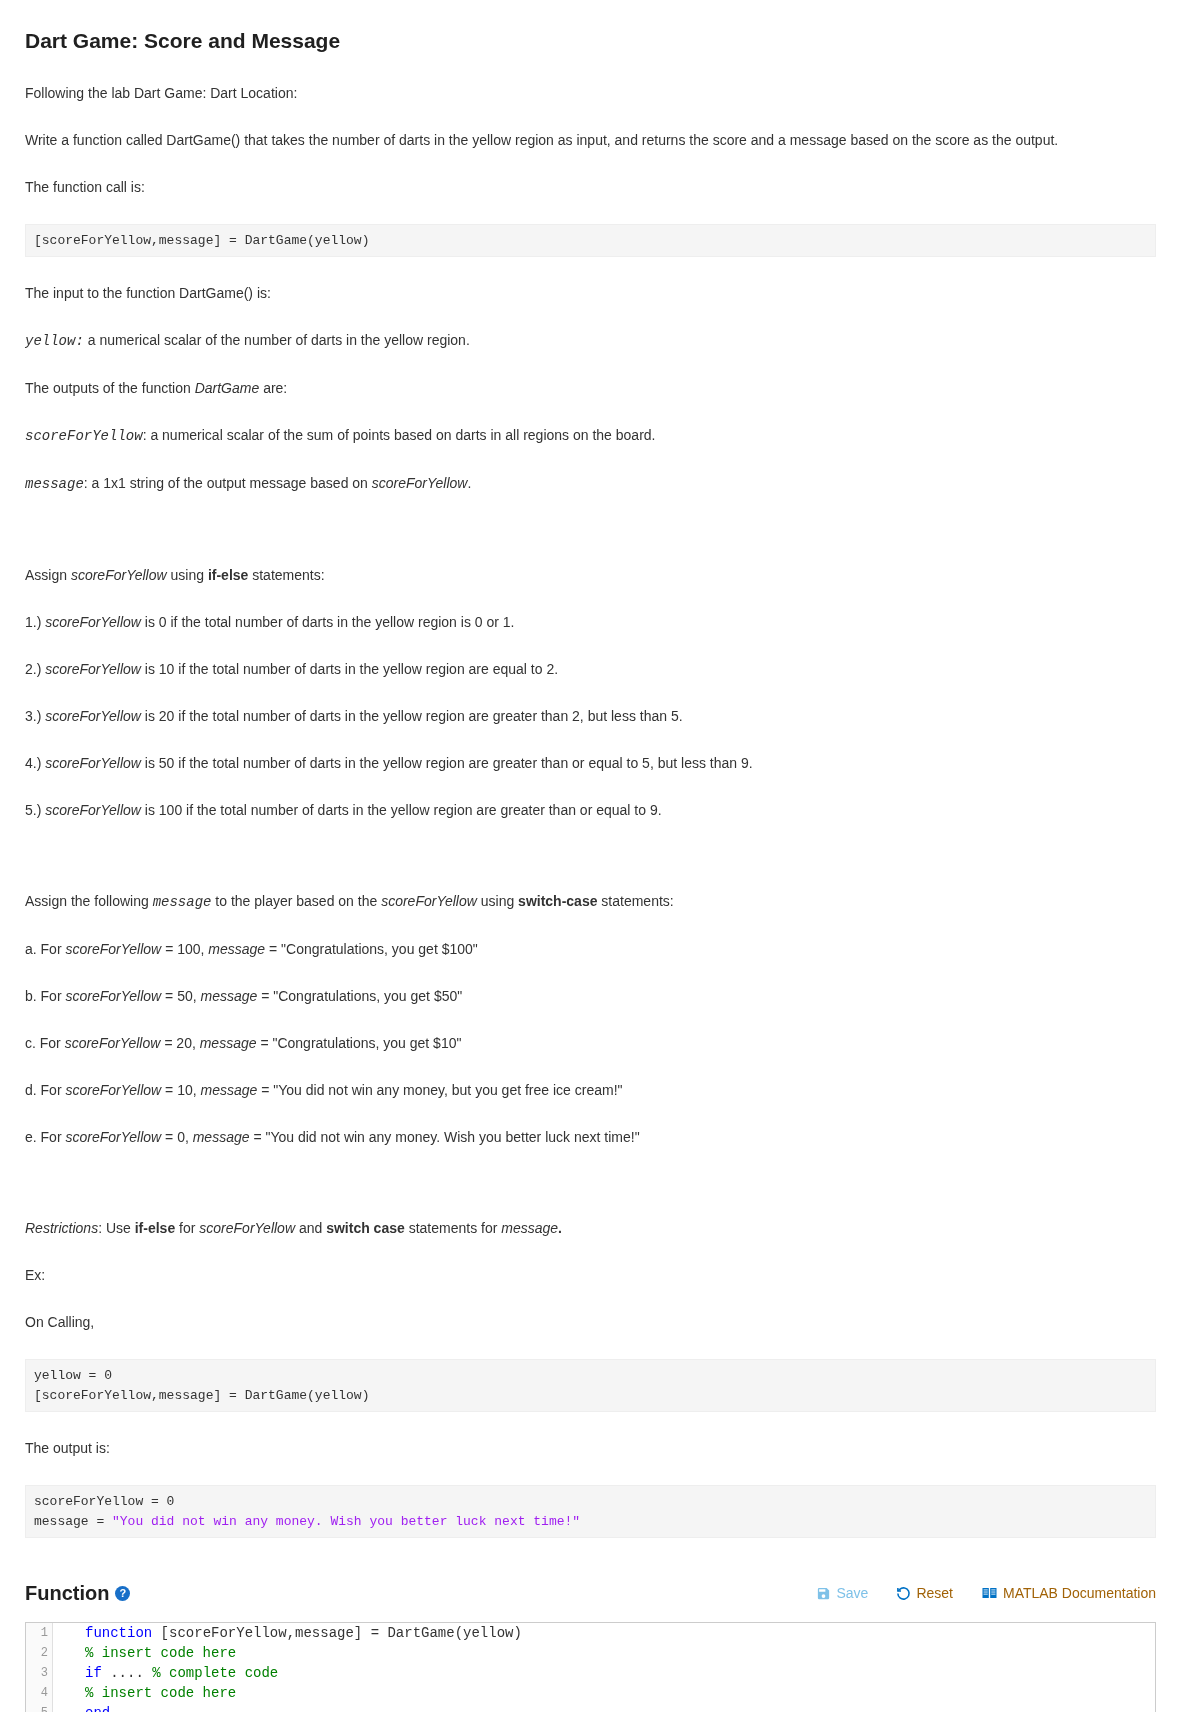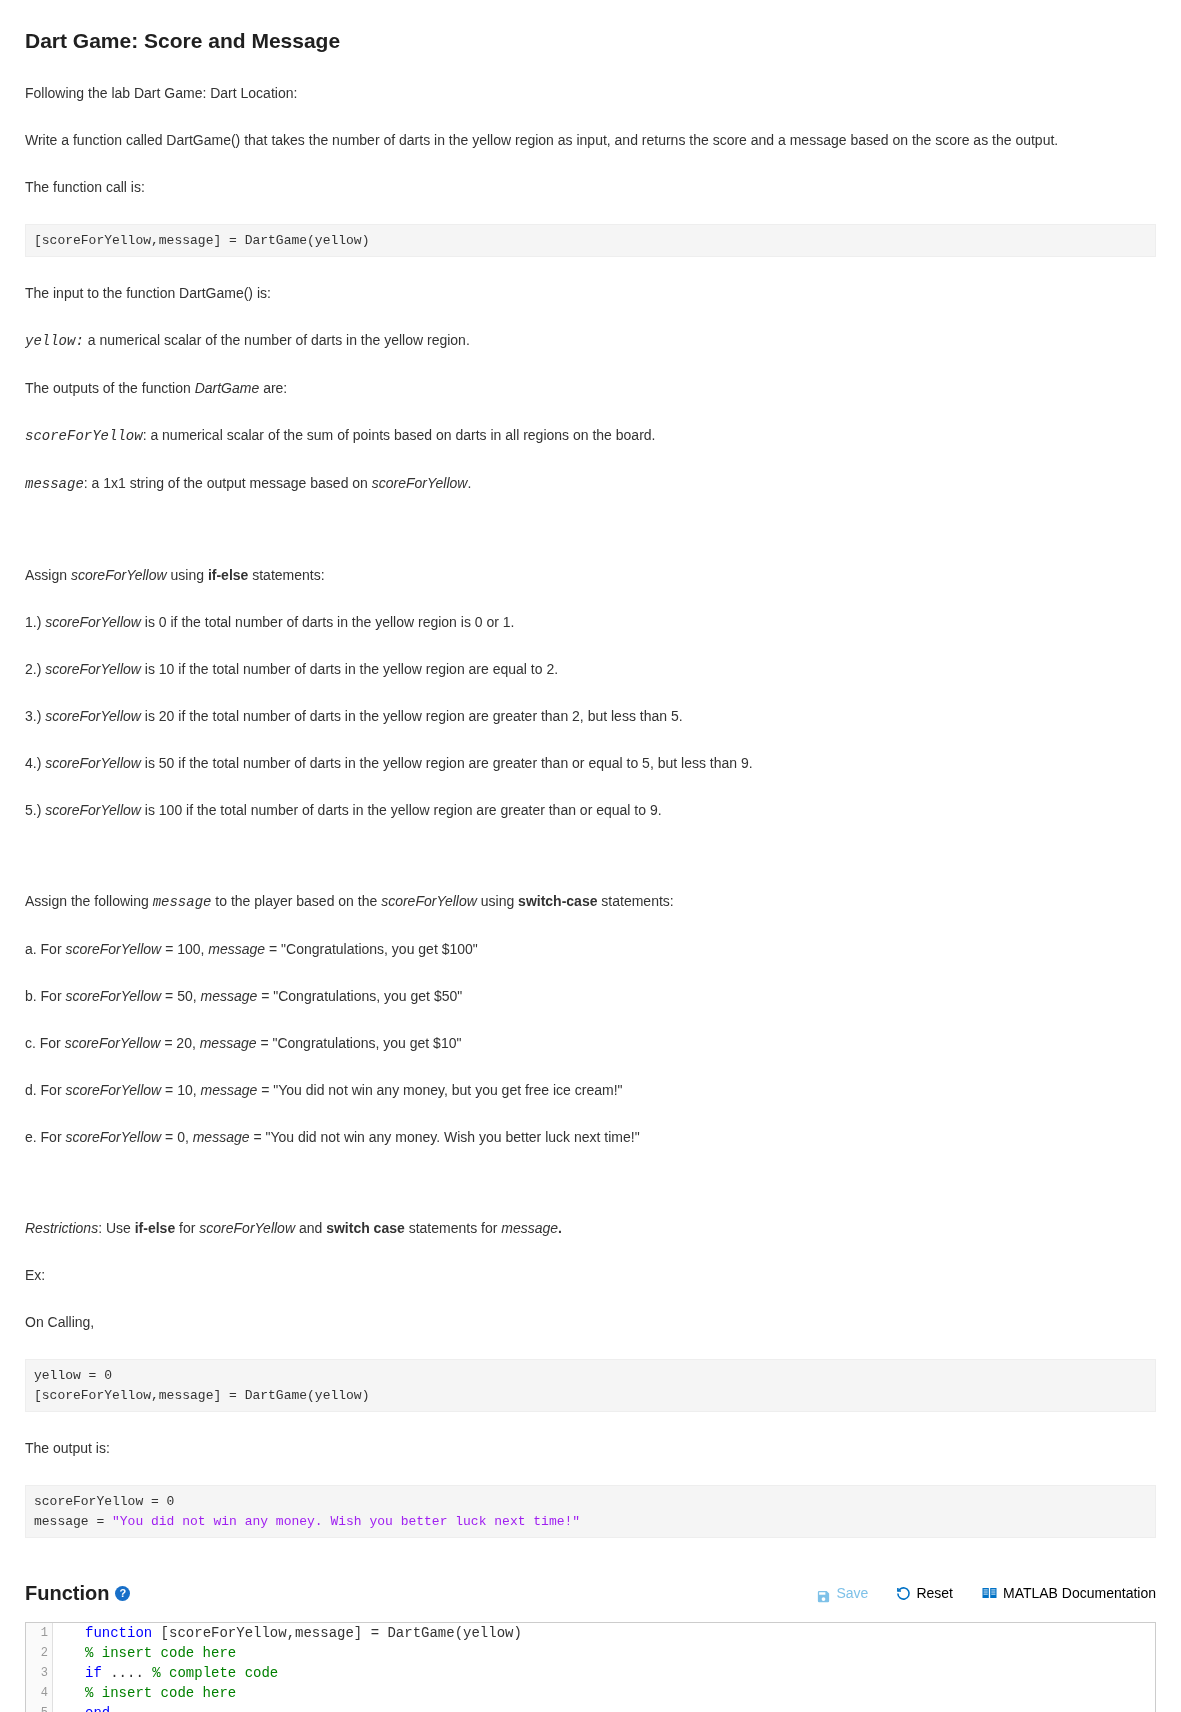--- a/index.html
+++ b/index.html
@@ -73,27 +73,27 @@
     justify-content: center;
     line-height: 1;
   }
   .func-actions {
     display: flex;
     gap: 28px;
     align-items: center;
     font-size: 14px;
   }
   .action {
-    color: #000000;
+    color: #a16207;
     display: flex;
     align-items: center;
     gap: 5px;
     cursor: pointer;
   }
-  .action.save { color: #7ec1e8; align-items: flex-end; }
+  .action.save { color: #7ec1e8; }
   .action svg { flex: 0 0 auto; }
 
   .editor {
     border: 1px solid #ccc;
     font-family: Consolas, "Courier New", Courier, monospace;
     font-size: 14px;
     line-height: 20px;
     background: #fff;
   }
   .editor-row {

